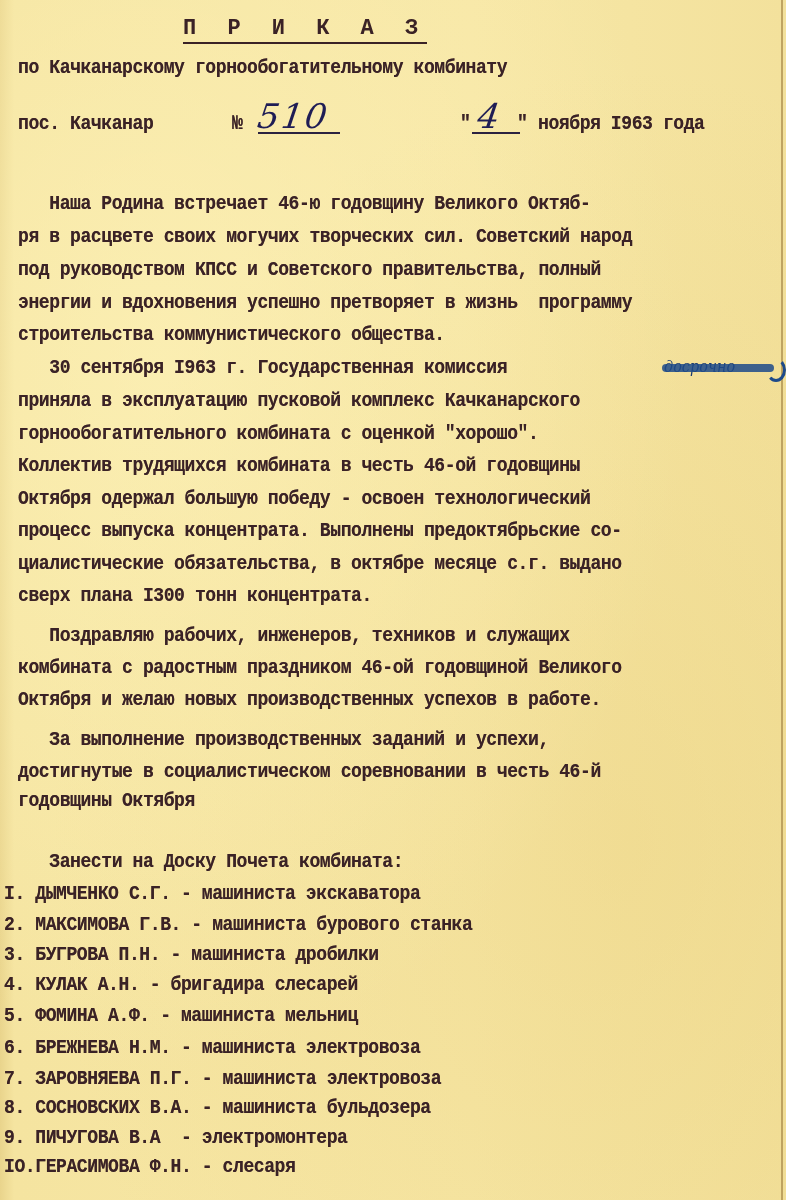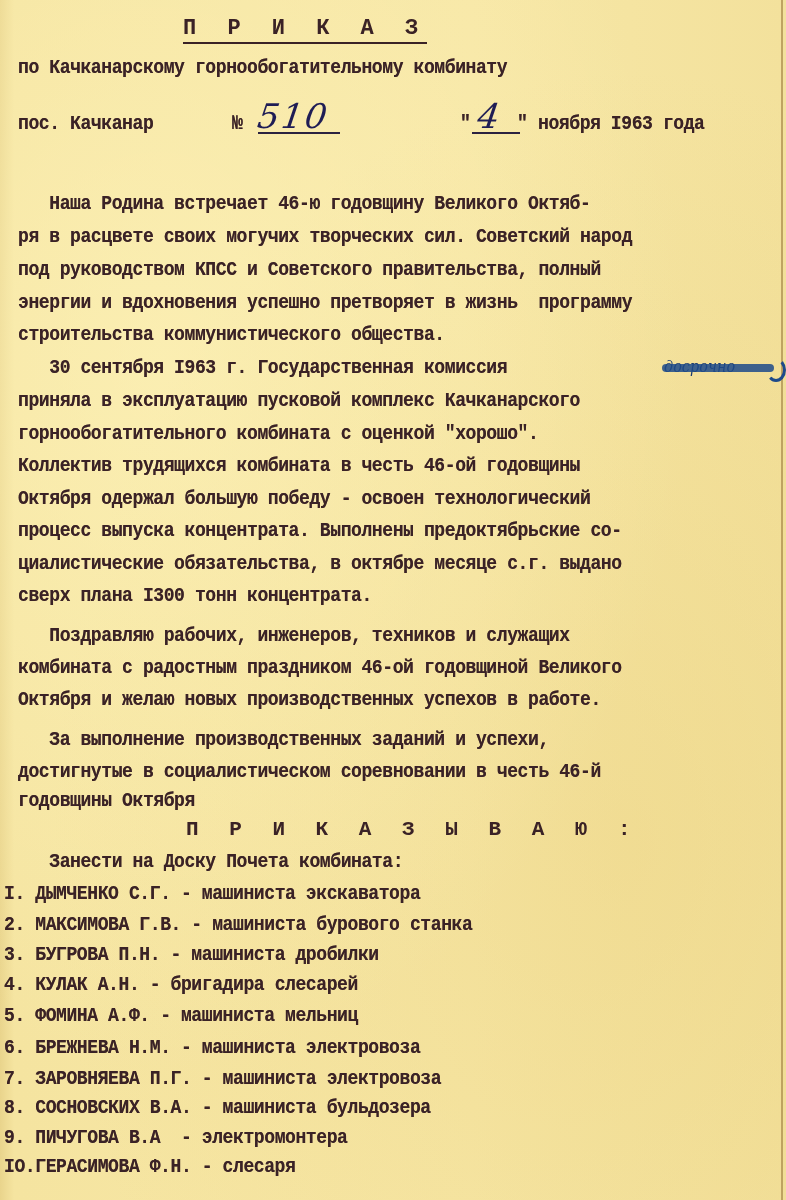--- a/index.html
+++ b/index.html
@@ -157,21 +157,20 @@
     <div class="line" style="left:18px;top:656px">комбината с радостным праздником 46-ой годовщиной Великого</div>
     <div class="line" style="left:18px;top:688px">Октября и желаю новых производственных успехов в работе.</div>
   </div>
 
   <div>
     <div class="line" style="left:18px;top:728px">   За выполнение производственных заданий и успехи,</div>
     <div class="line" style="left:18px;top:760px">достигнутые в социалистическом соревновании в честь 46-й</div>
     <div class="line" style="left:18px;top:789px">годовщины Октября</div>
   </div>
 
-  <div class="heading-order">П Р И К А З Ы В А Ю :</div>
   <div class="line" style="left:18px;top:850px">   Занести на Доску Почета комбината:</div>
 
   <div>
     <div class="line" style="left:4px;top:882px"><span>I.</span> <span>ДЫМЧЕНКО С.Г.</span> <span>- машиниста экскаватора</span></div>
     <div class="line" style="left:4px;top:913px"><span>2.</span> <span>МАКСИМОВА Г.В.</span> <span>- машиниста бурового станка</span></div>
     <div class="line" style="left:4px;top:943px"><span>3.</span> <span>БУГРОВА П.Н.</span> <span>- машиниста дробилки</span></div>
     <div class="line" style="left:4px;top:973px"><span>4.</span> <span>КУЛАК А.Н.</span> <span>- бригадира слесарей</span></div>
     <div class="line" style="left:4px;top:1004px"><span>5.</span> <span>ФОМИНА А.Ф.</span> <span>- машиниста мельниц</span></div>
     <div class="line" style="left:4px;top:1036px"><span>6.</span> <span>БРЕЖНЕВА Н.М.</span> <span>- машиниста электровоза</span></div>
     <div class="line" style="left:4px;top:1067px"><span>7.</span> <span>ЗАРОВНЯЕВА П.Г.</span> <span>- машиниста электровоза</span></div>

